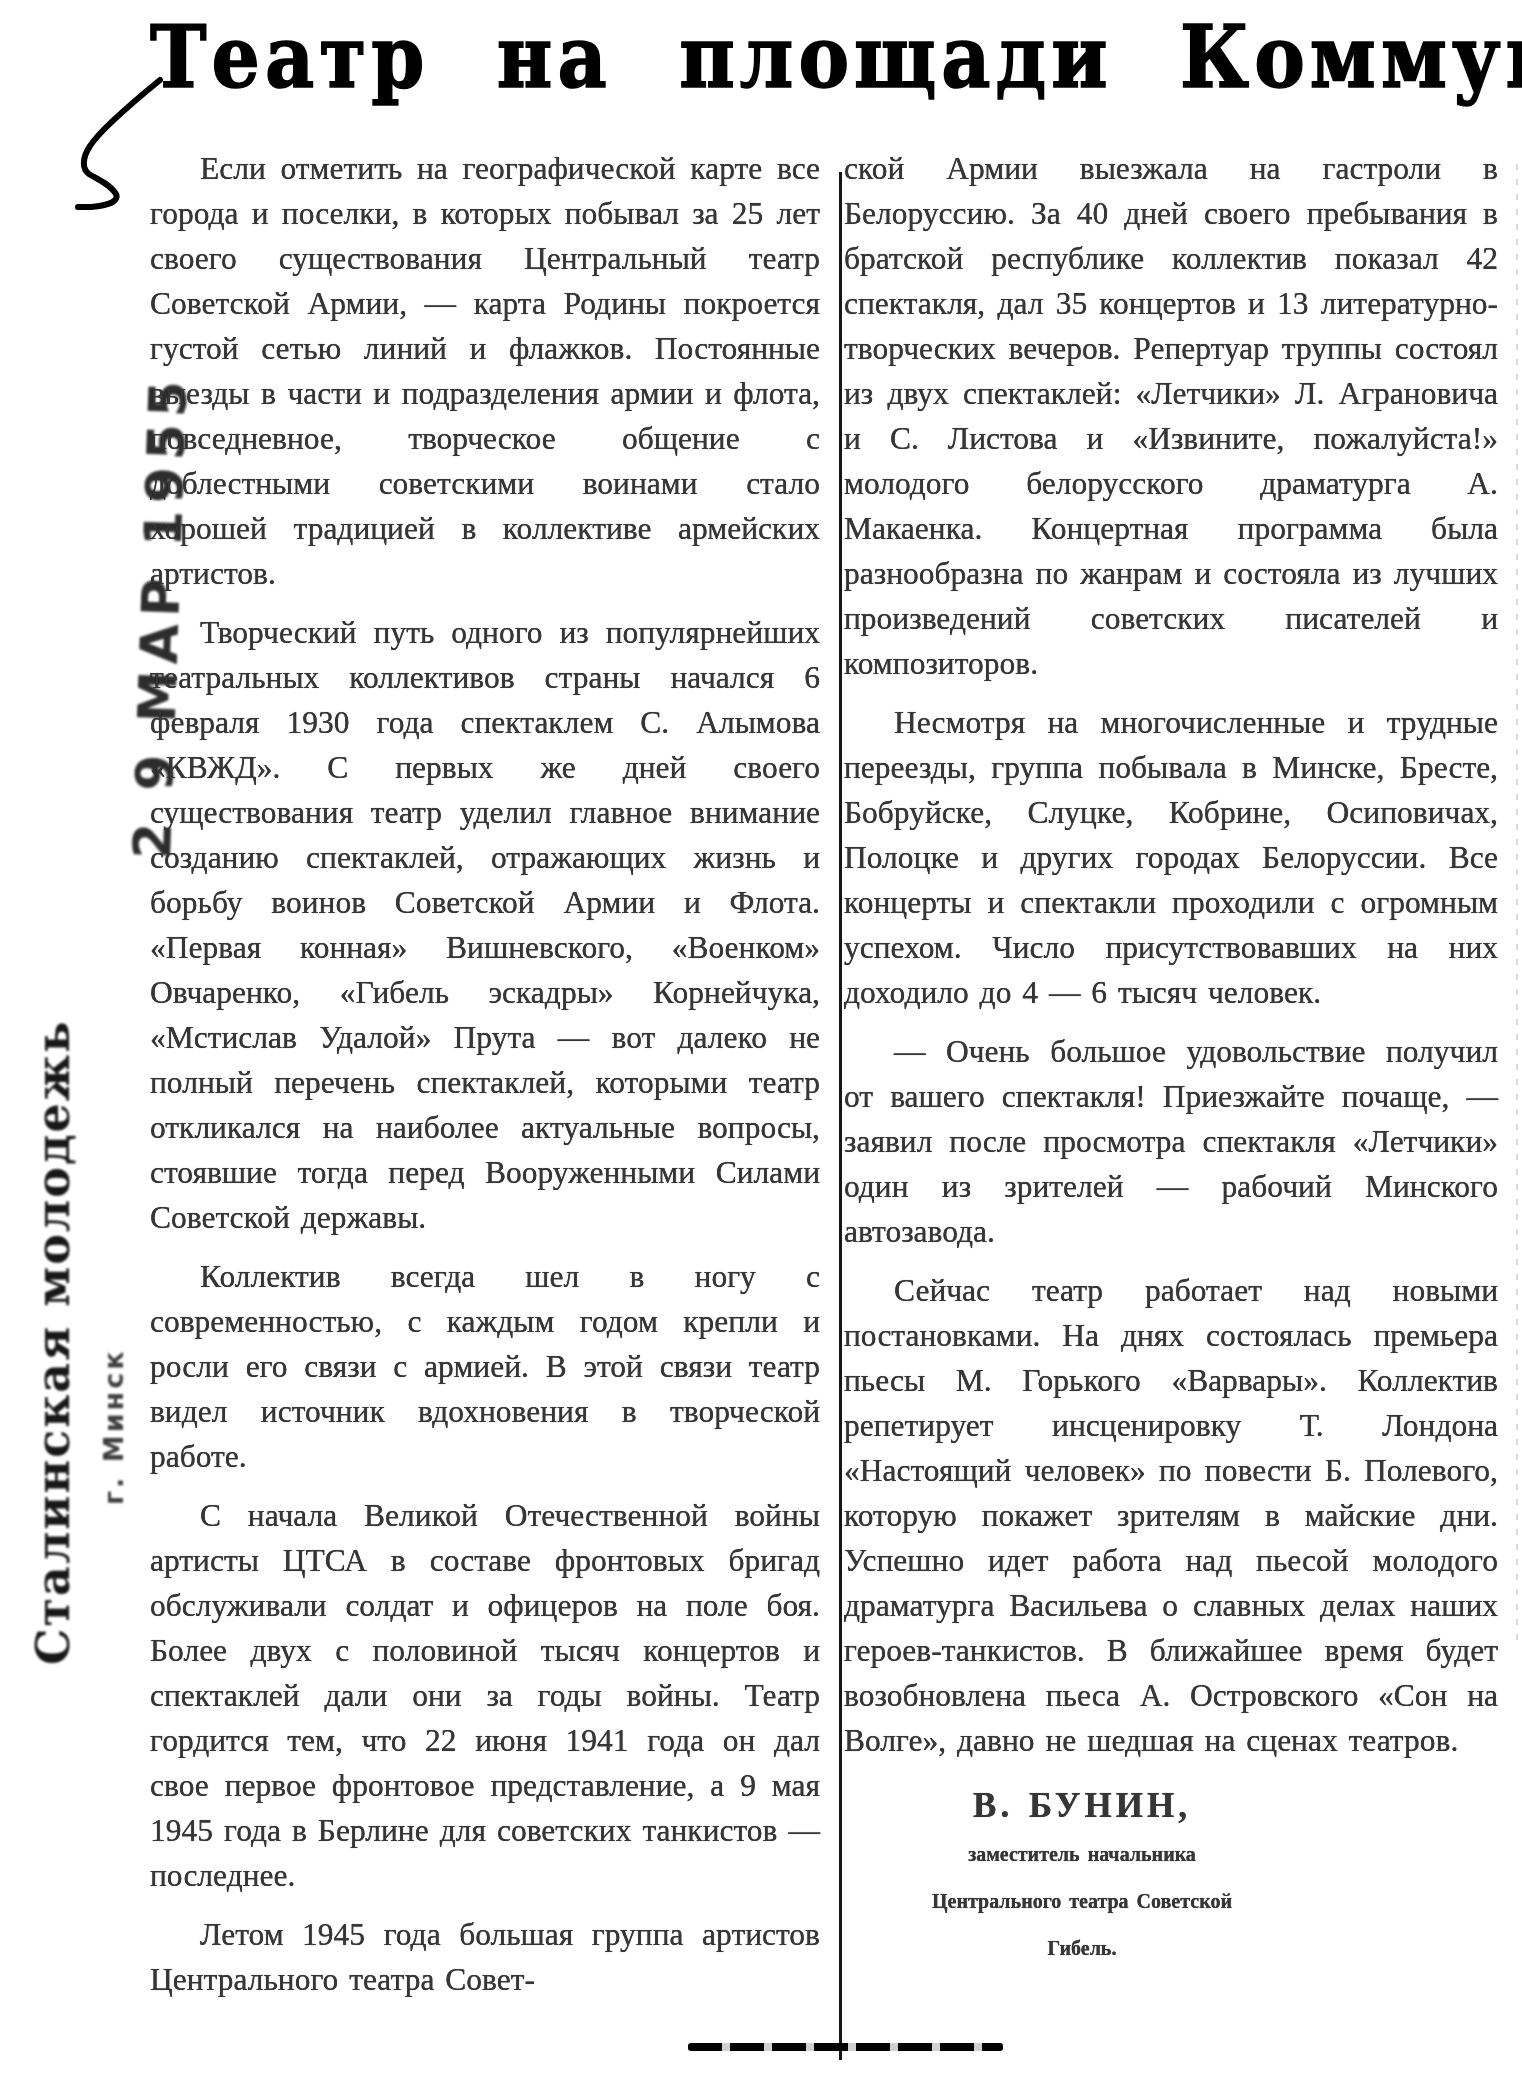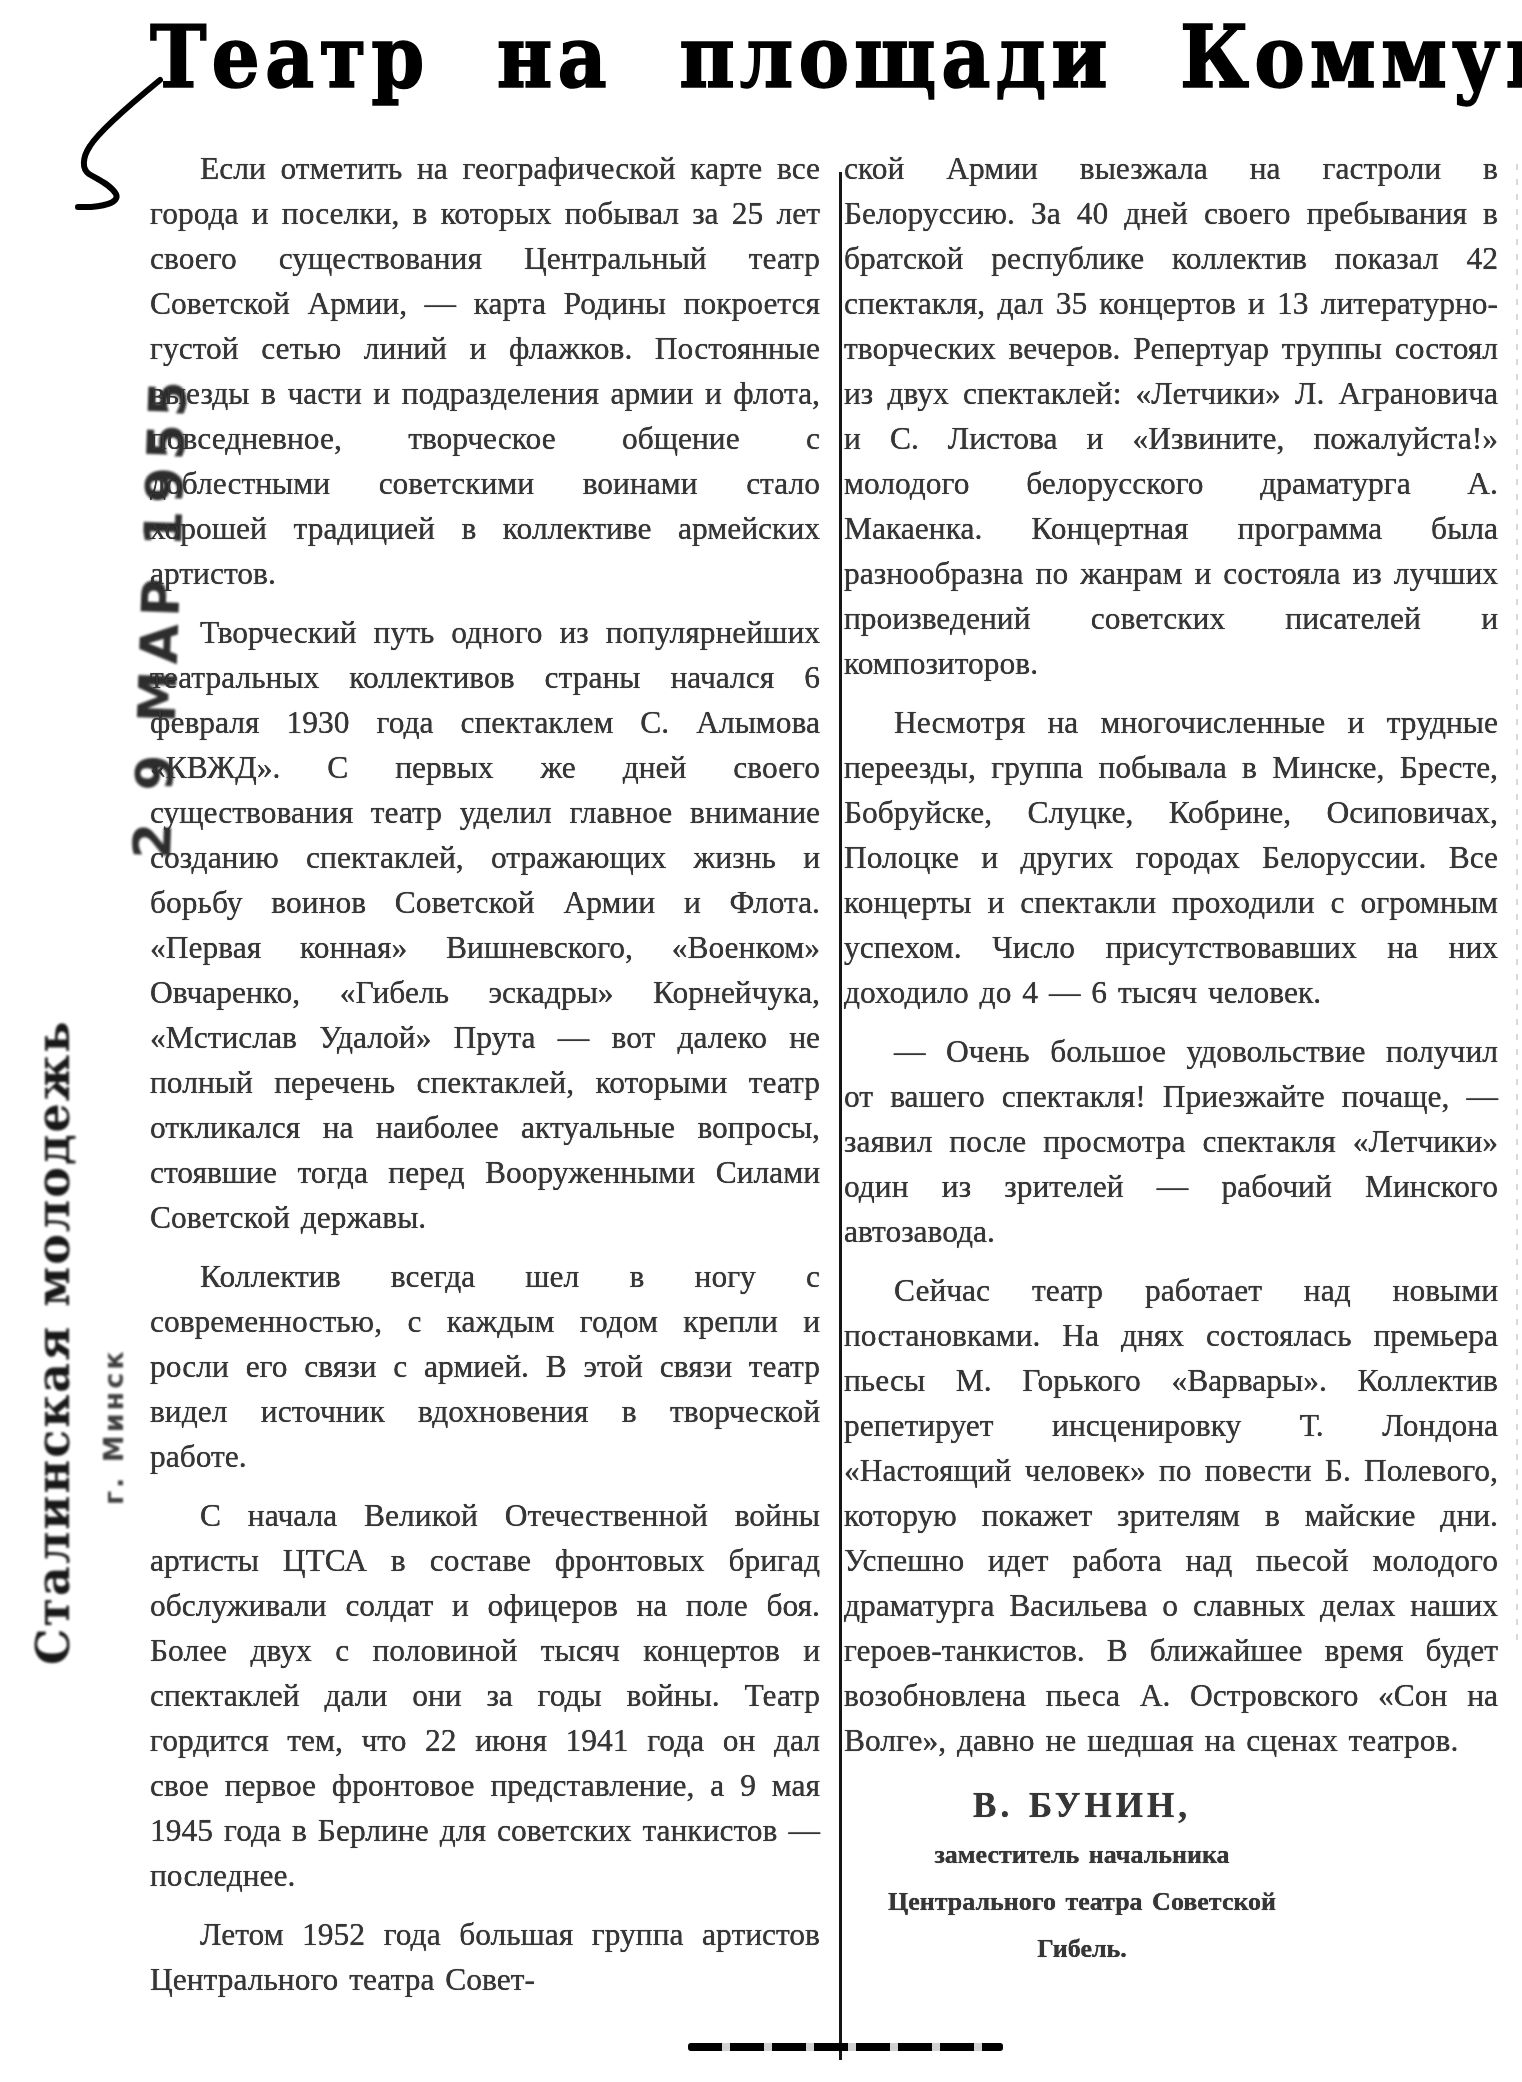--- a/index.html
+++ b/index.html
@@ -33,21 +33,21 @@
   .col p + p { margin-top:14px; }
   .col p.no-indent { text-indent:0; }
 
   .divider {
     position:absolute; left:839px; top:172px; width:3px; height:1888px;
     background:#151515; filter:blur(0.3px);
   }
   
   .signature { margin-top:18px; padding-right:178px; text-align:center; font-weight:bold; }
   .sig-name { font-size:35px; letter-spacing:4px; text-indent:0; line-height:50px; }
-  .sig-line { font-size:26px; line-height:47px; text-indent:0; }
+  .sig-line { font-size:20px; line-height:47px; text-indent:0; }
 
   
   .date-stamp {
     position:absolute; left:122px; top:858px; width:430px;
     transform:rotate(-88deg); transform-origin:0 0;
     white-space:nowrap;
     font-family:"DejaVu Sans", sans-serif; font-weight:bold;
     font-size:52px; letter-spacing:7px; color:#000;
     opacity:.82; filter:blur(1.2px) contrast(1.7);
   }
@@ -96,21 +96,21 @@
   <div class="masthead-title">Сталинская молодежь</div>
   <div class="masthead-city">г. Минск</div>
 
   <div class="divider"></div>
 
   <div class="col col-left">
     <p>Если отметить на географической карте все города и поселки, в которых побывал за 25 лет своего существования Центральный театр Советской Армии, — карта Родины покроется густой сетью линий и флажков. Постоянные выезды в части и подразделения армии и флота, повседневное, творческое общение с доблестными советскими воинами стало хорошей традицией в коллективе армейских артистов.</p>
     <p>Творческий путь одного из популярнейших театральных коллективов страны начался 6 февраля 1930 года спектаклем С. Алымова «КВЖД». С первых же дней своего существования театр уделил главное внимание созданию спектаклей, отражающих жизнь и борьбу воинов Советской Армии и Флота. «Первая конная» Вишневского, «Военком» Овчаренко, «Гибель эскадры» Корнейчука, «Мстислав Удалой» Прута — вот далеко не полный перечень спектаклей, которыми театр откликался на наиболее актуальные вопросы, стоявшие тогда перед Вооруженными Силами Советской державы.</p>
     <p>Коллектив всегда шел в ногу с современностью, с каждым годом крепли и росли его связи с армией. В этой связи театр видел источник вдохновения в творческой работе.</p>
     <p>С начала Великой Отечественной войны артисты ЦТСА в составе фронтовых бригад обслуживали солдат и офицеров на поле боя. Более двух с половиной тысяч концертов и спектаклей дали они за годы войны. Театр гордится тем, что 22 июня 1941 года он дал свое первое фронтовое представление, а 9 мая 1945 года в Берлине для советских танкистов — последнее.</p>
-    <p>Летом 1952 года большая группа артистов Центрального театра Совет-</p>
+    <p>Летом 1945 года большая группа артистов Центрального театра Совет-</p>
   </div>
 
   <div class="col col-right">
     <p class="no-indent">ской Армии выезжала на гастроли в Белоруссию. За 40 дней своего пребывания в братской республике коллектив показал 42 спектакля, дал 35 концертов и 13 литературно-творческих вечеров. Репертуар труппы состоял из двух спектаклей: «Летчики» Л. Аграновича и С. Листова и «Извините, пожалуйста!» молодого белорусского драматурга А. Макаенка. Концертная программа была разнообразна по жанрам и состояла из лучших произведений советских писателей и композиторов.</p>
     <p>Несмотря на многочисленные и трудные переезды, группа побывала в Минске, Бресте, Бобруйске, Слуцке, Кобрине, Осиповичах, Полоцке и других городах Белоруссии. Все концерты и спектакли проходили с огромным успехом. Число присутствовавших на них доходило до 4 — 6 тысяч человек.</p>
     <p>— Очень большое удовольствие получил от вашего спектакля! Приезжайте почаще, — заявил после просмотра спектакля «Летчики» один из зрителей — рабочий Минского автозавода.</p>
     <p>Сейчас театр работает над новыми постановками. На днях состоялась премьера пьесы М. Горького «Варвары». Коллектив репетирует инсценировку Т. Лондона «Настоящий человек» по повести Б. Полевого, которую покажет зрителям в майские дни. Успешно идет работа над пьесой молодого драматурга Васильева о славных делах наших героев-танкистов. В ближайшее время будет возобновлена пьеса А. Островского «Сон на Волге», давно не шедшая на сценах театров.</p>
 
     <div class="signature">
       <div class="sig-name">В. БУНИН,</div>

